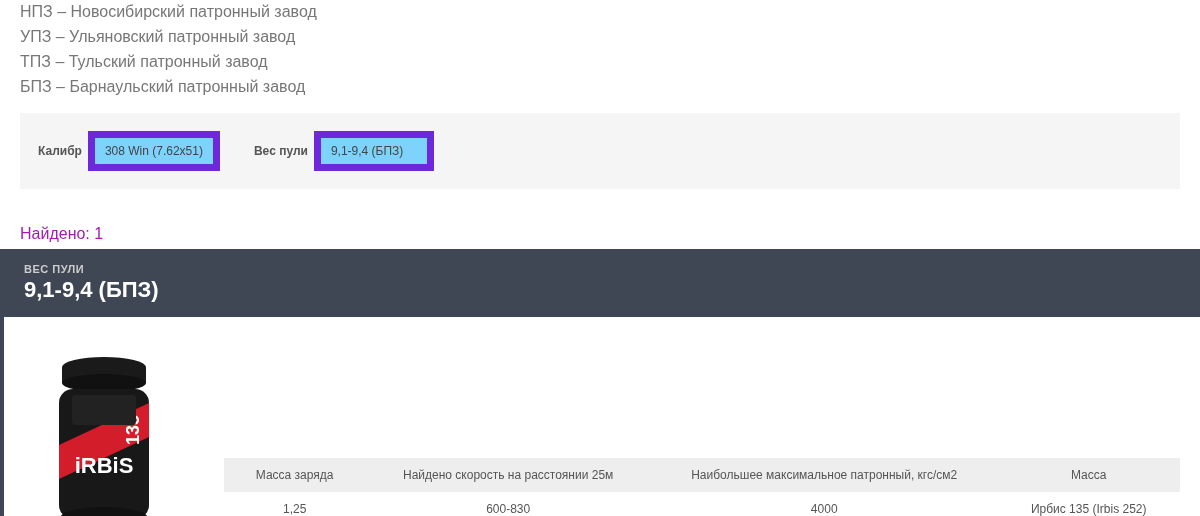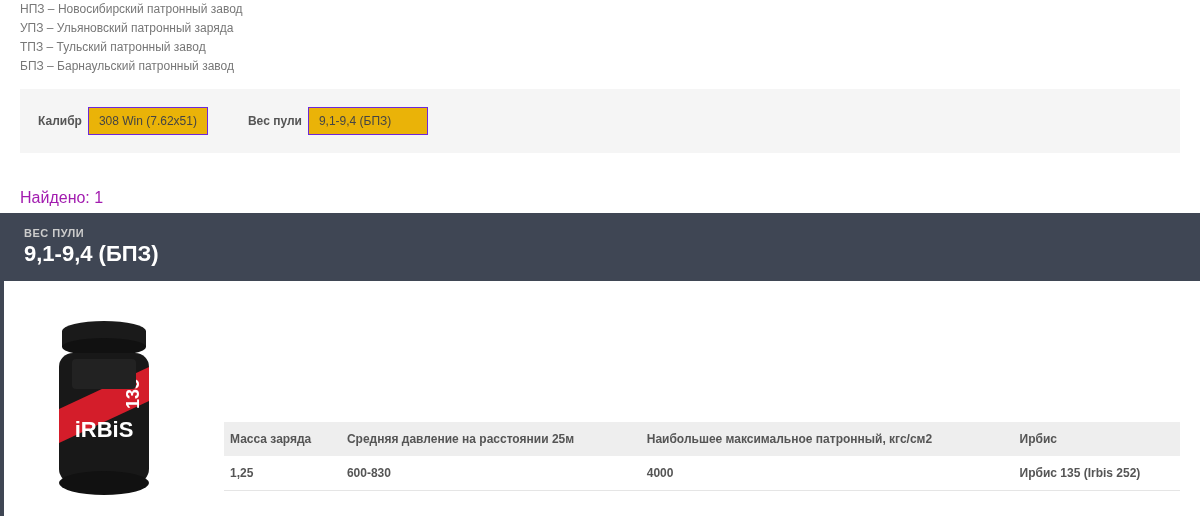--- a/index.html
+++ b/index.html
@@ -6,40 +6,40 @@
     body {
       font-family: Arial, sans-serif;
       background: #fff;
       font-size: 13px;
       color: #333;
     }
     .legend {
       padding: 0 20px;
       color: #777;
       line-height: 1.5;
-      font-size: 12px;
+      font-size: 16px;
     }
     .legend-item { margin-bottom: 1px; }
     .filter-bar {
       background: #f5f5f5;
       margin: 14px 20px 0 20px;
       padding: 18px;
       display: flex;
       align-items: center;
-      gap: 16px;
+      gap: 10px;
     }
     .filter-label {
       font-weight: bold;
       color: #555;
       font-size: 12px;
       margin-right: 6px;
     }
     .filter-select {
-      border: 1px solid #6d28d9;
-      background: #eab308;
+      border: 7px solid #6d28d9;
+      background: #7dd3fc;
       padding: 6px 10px;
       font-size: 12px;
       color: #444;
       min-width: 120px;
     }
     .filter-group { display: flex; align-items: center; }
     .filter-group + .filter-group { margin-left: 24px; }
     .found {
       margin: 36px 0 6px 20px;
       color: #a21caf;
@@ -79,34 +79,34 @@
     }
     .product-image svg { display: block; }
     .data-table {
       flex: 1;
       border-collapse: collapse;
       width: 100%;
       font-size: 12px;
       margin-bottom: 18px;
     }
     .data-table th, .data-table td {
-      padding: 10px 6px;
-      text-align: left;
+      padding: 10px 26px;
+      text-align: center;
       color: #555;
-      font-weight: bold;
+      font-weight: normal;
     }
     .data-table thead tr { background: #eeeeee; }
     .data-table tbody tr { border-bottom: 1px solid #e5e5e5; }
   </style>
 </head>
 <body>
 
 <div class="legend">
   <div class="legend-item">НПЗ – Новосибирский патронный завод</div>
-  <div class="legend-item">УПЗ – Ульяновский патронный заряда</div>
+  <div class="legend-item">УПЗ – Ульяновский патронный завод</div>
   <div class="legend-item">ТПЗ – Тульский патронный завод</div>
   <div class="legend-item">БПЗ – Барнаульский патронный завод</div>
 </div>
 
 <div class="filter-bar">
   <div class="filter-group">
     <span class="filter-label">Калибр</span>
     <div class="filter-select">308 Win (7.62x51)</div>
   </div>
   <div class="filter-group">
@@ -140,23 +140,23 @@
       <text x="100" y="100" fill="#fff" font-family="Arial" font-weight="bold" font-size="18" transform="rotate(-90 100 100)">135</text>
 
       <rect x="33" y="50" width="64" height="30" rx="4" fill="#222"></rect>
     </svg>
   </div>
 
   <table class="data-table">
     <thead>
       <tr>
         <th>Масса заряда</th>
-        <th>Средняя давление на расстоянии 25м</th>
+        <th>Найдено скорость на расстоянии 25м</th>
         <th>Наибольшее максимальное патронный, кгс/см2</th>
-        <th>Ирбис</th>
+        <th>Масса</th>
       </tr>
     </thead>
     <tbody>
       <tr>
         <td>1,25</td>
         <td>600-830</td>
         <td>4000</td>
         <td>Ирбис 135 (Irbis 252)</td>
       </tr>
     </tbody>

